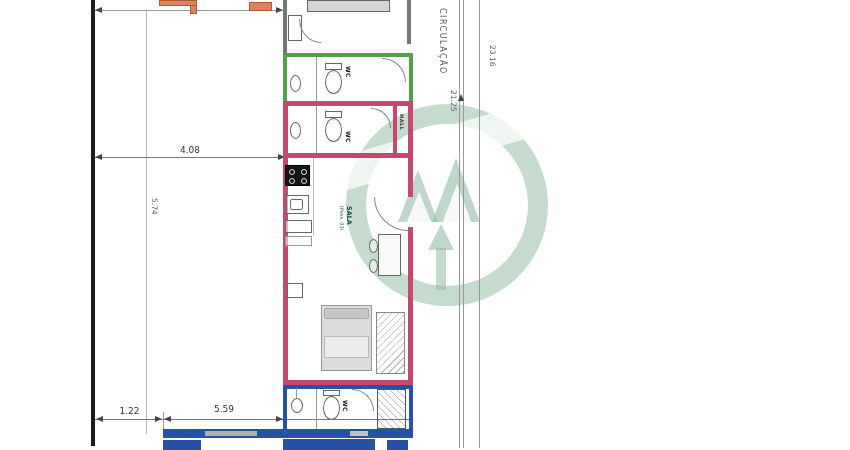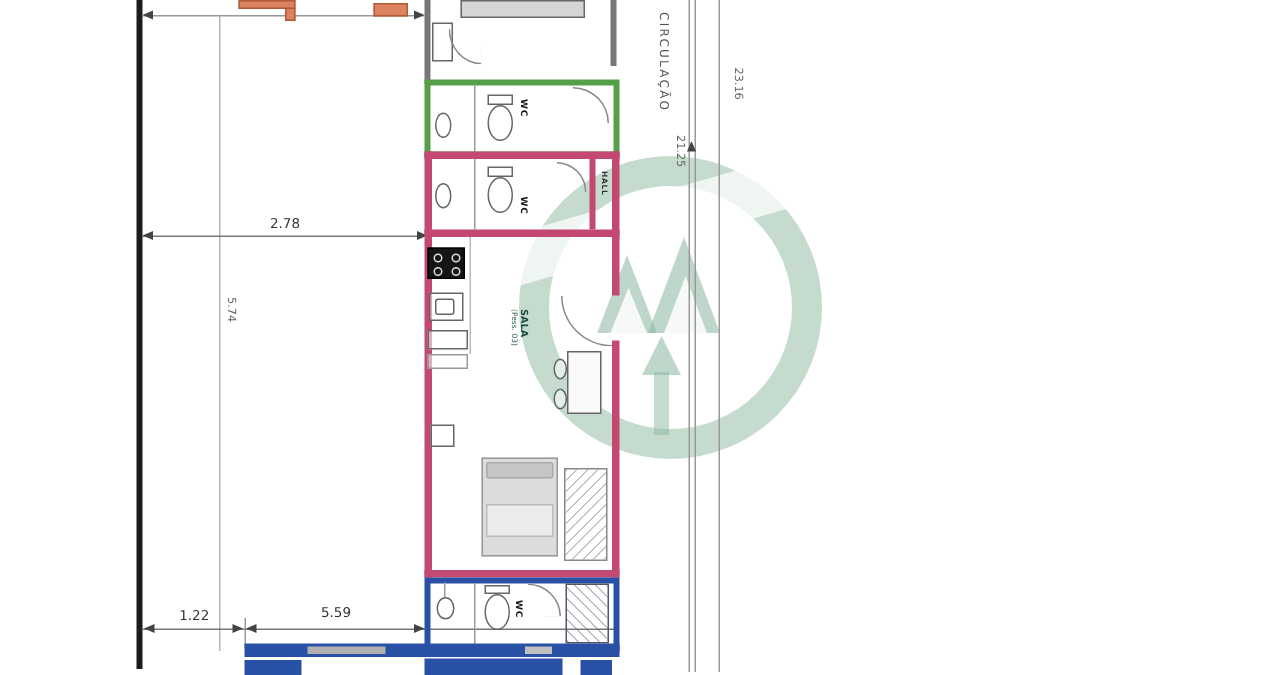--- a/index.html
+++ b/index.html
@@ -67,21 +67,21 @@
 
   <div class="abs thick z2" style="left:91px;top:0;width:4px;height:446px;"></div>
   <div class="abs thin z2" style="left:146px;top:10px;width:1px;height:424px;"></div>
   <div class="abs grayline z2" style="left:95px;top:10px;width:188px;height:1px;"></div>
   <div class="abs tri-l z2" style="left:95px;top:7px;"></div>
   <div class="abs tri-r z2" style="left:276px;top:7px;"></div>
 
   <div class="abs dimline z2" style="left:95px;top:157px;width:190px;height:1px;"></div>
   <div class="abs tri-l z2" style="left:95px;top:154px;"></div>
   <div class="abs tri-r z2" style="left:278px;top:154px;"></div>
-  <div class="dimlabel z3" style="left:95px;top:145px;width:190px;">2.78</div>
+  <div class="dimlabel z3" style="left:95px;top:145px;width:190px;">4.08</div>
 
   <div class="vtext vdim z3" style="left:159px;top:198px;">5.74</div>
 
   <div class="abs dimline z2" style="left:95px;top:419px;width:315px;height:1px;"></div>
   <div class="abs tri-l z2" style="left:96px;top:416px;"></div>
   <div class="abs tri-r z2" style="left:155px;top:416px;"></div>
   <div class="abs tri-l z2" style="left:164px;top:416px;"></div>
   <div class="abs tri-r z2" style="left:276px;top:416px;"></div>
   <div class="abs grayline z2" style="left:163px;top:412px;width:1px;height:20px;"></div>
   <div class="dimlabel z3" style="left:96px;top:406px;width:67px;">1.22</div>

